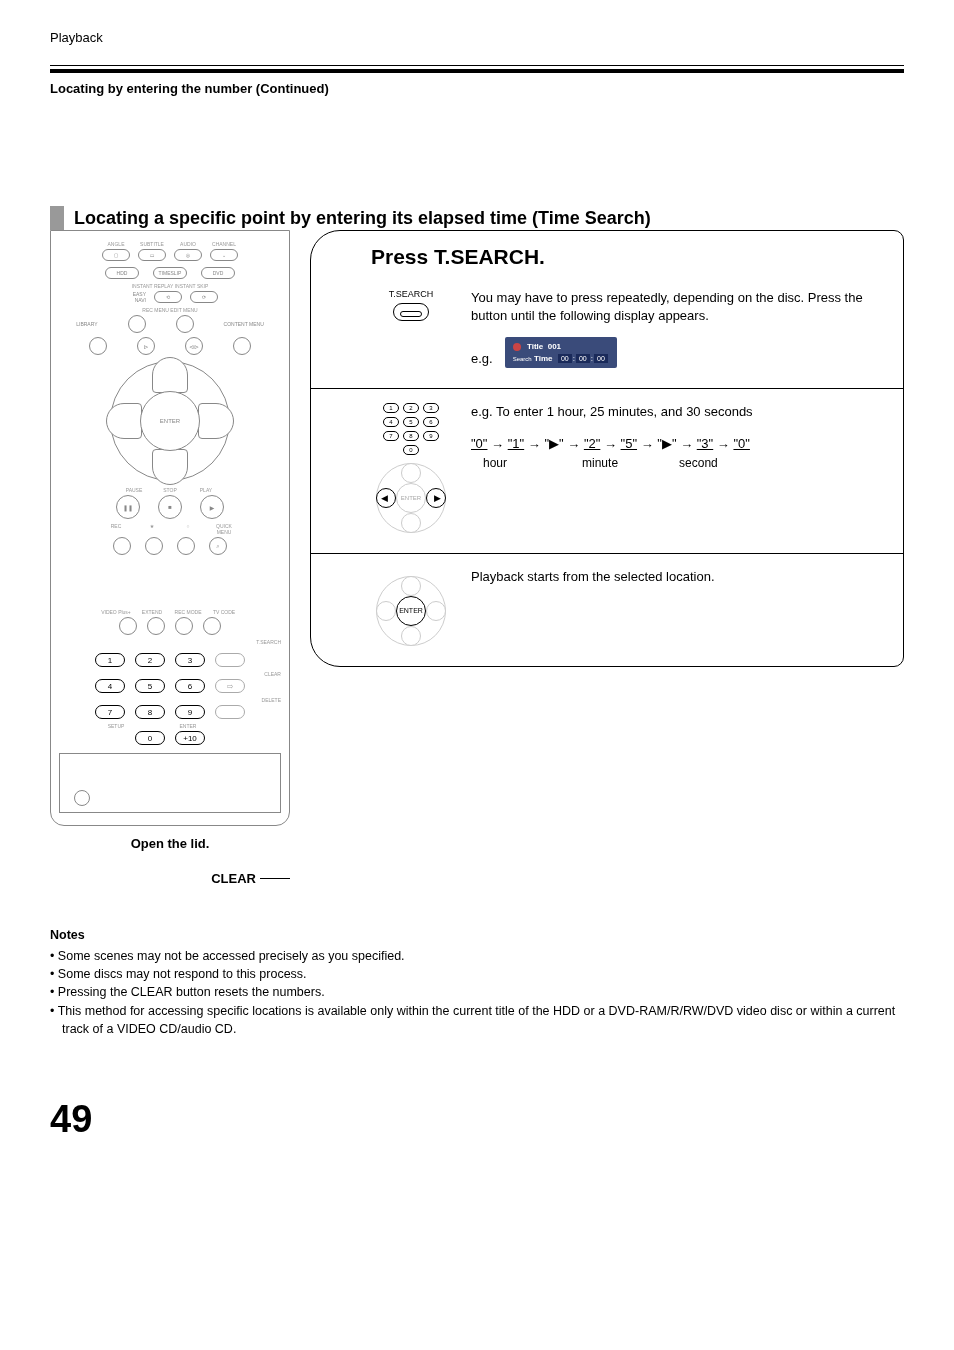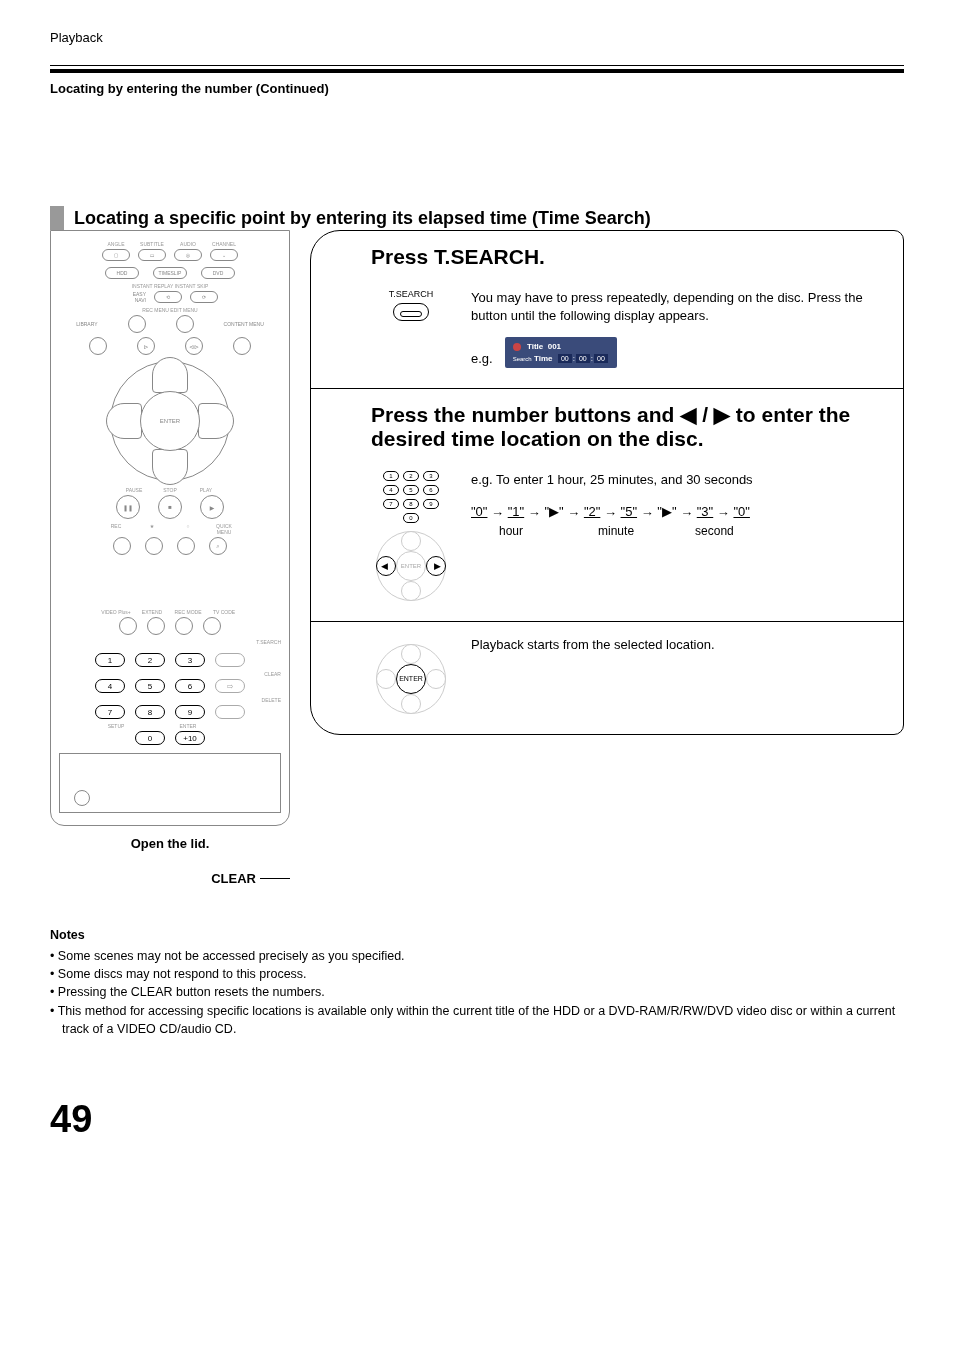--- a/index.html
+++ b/index.html
@@ -60,21 +60,21 @@
 .mini-dpad .arm.d{bottom:0;left:25px}
 .mini-dpad .arm.l{left:0;top:25px}
 .mini-dpad .arm.r{right:0;top:25px}
 .mini-dpad .arm.l.dark,.mini-dpad .arm.r.dark{border-color:#000;color:#000}
 .mini-dpad .arrow{position:absolute;font-size:9px;color:#000}
 .mini-dpad .arrow.l{left:5px;top:30px}
 .mini-dpad .arrow.r{right:5px;top:30px}
 .seq{font-size:13px}
 .seq u{text-decoration:underline}
 .seq-labels{display:flex;font-size:12px;margin-top:2px}
-.seq-labels span:nth-child(1){margin-left:28px}
+.seq-labels span:nth-child(1){margin-left:12px}
 .seq-labels span:nth-child(2){margin-left:75px}
 .seq-labels span:nth-child(3){margin-left:61px}
 .enter-dpad .center{border-color:#000;color:#000;font-size:7px}
 .notes{margin-top:40px;font-size:12.5px;line-height:1.45}
 .notes-h{font-weight:bold;margin-bottom:3px}
 .notes ul{list-style:none}
 .notes li{padding-left:12px;text-indent:-12px}
 .notes li:before{content:"• "}
 .page-num{font-size:38px;font-weight:bold;margin-top:60px}
 .tri{font-family:Arial}
@@ -246,21 +246,20 @@
               <span class="dot"></span>
               <b>Title</b>&nbsp;&nbsp;<b>001</b><br>
               <span style="font-size:6px">Search</span> <b>Time</b>&nbsp;&nbsp;<span class="bx">00</span>:<span class="bx">00</span>:<span class="bx">00</span>
             </span>
           </div>
         </div>
       </div>
     </div>
 
     <div class="step">
-      <div class="step-title">Press the number buttons and ◀ / ▶ to enter the desired time location on the disc.</div>
       <div class="step-body">
         <div class="step-icon">
           <div class="mini-numpad">
             <div class="r">
                 <span class="mini-btn">1</span>
                 <span class="mini-btn">2</span>
                 <span class="mini-btn">3</span>
               </div>
             <div class="r">
                 <span class="mini-btn">4</span>

